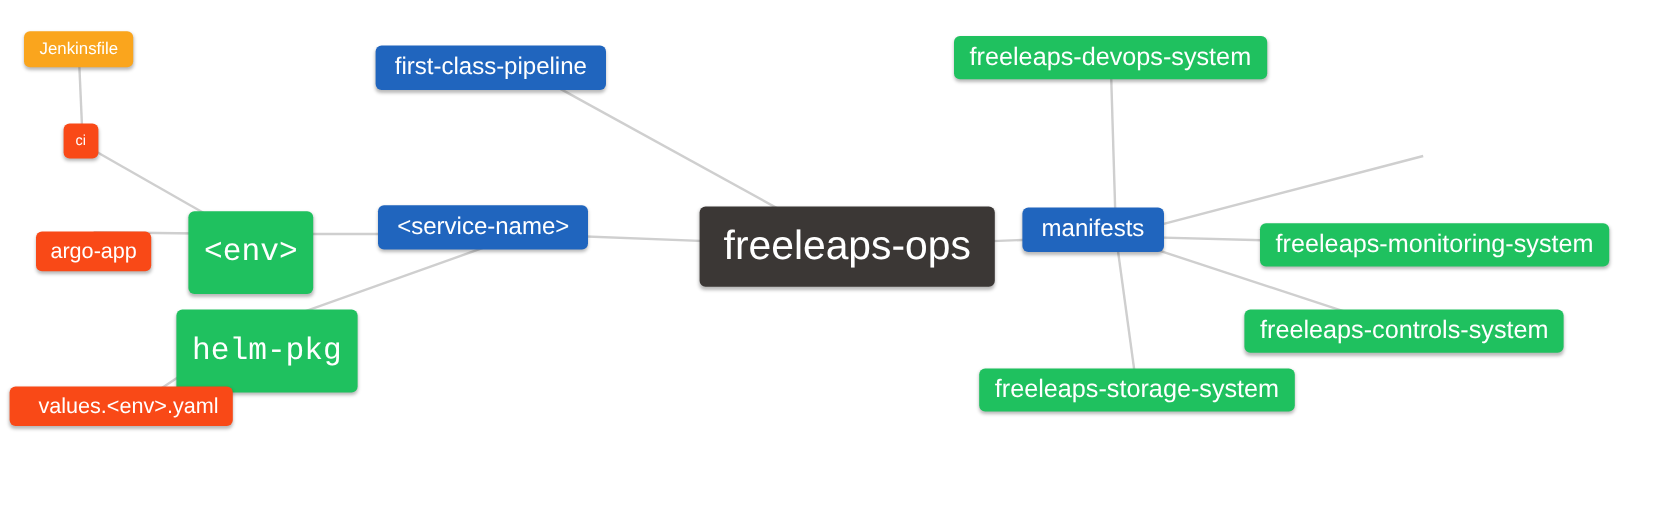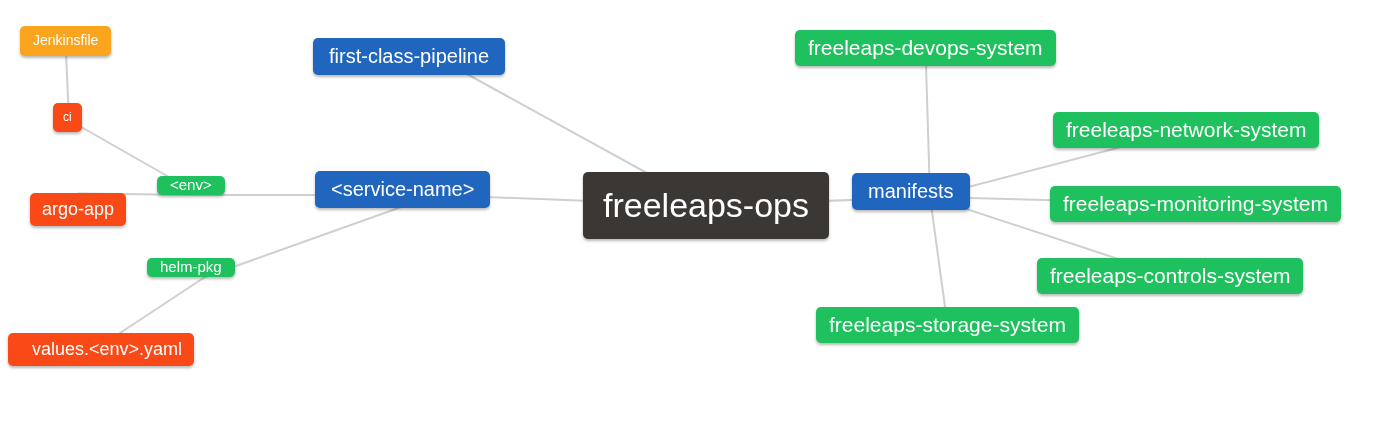--- a/index.html
+++ b/index.html
@@ -36,31 +36,31 @@
   
   .c-blue   { background: var(--blue,   #2065BE); }
   .c-green  { background: var(--green,  #1FC15F); }
   .c-red    { background: var(--red,    #F94917); }
   .c-orange { background: var(--orange, #FAA51D); }
   .c-dark   { background: var(--dark,   #3B3735); }
   
   .s-xs  { font-size: 14px; padding: 6px 13px; }
   .s-ci  { font-size: 12px; padding: 7px 10px; }
   .s-sm  { font-size: 18px; padding: 5px 12px; }
-  .s-md  { font-size: 15px; padding: 0 13px; }
+  .s-md  { font-size: 26px; padding: 18px 13px; font-family: Liberation Mono, monospace; }
   .s-sys { font-size: 21px; padding: 5px 13px; }
   .s-lg  { font-size: 20px; padding: 6px 16px; }
   .s-xl  { font-size: 34px; padding: 12px 20px; }
   
   .n-jenkinsfile          { left: 20px;   top: 26px;  }
   .n-ci                   { left: 53px;   top: 103px; }
   .n-argo-app             { left: 30px;   top: 177px; margin-top: 16px; }
   .n-env                  { left: 157px;  top: 176px; }
   .n-helm-pkg             { left: 147px;  top: 258px; }
-  .n-values-env-yaml      { left: 8px;    top: 333px; padding-left: 24px; }
+  .n-values-env-yaml      { left: 8px;    top: 322px; padding-left: 24px; }
   .n-first-class-pipeline { left: 313px;  top: 38px;  }
   .n-service-name         { left: 315px;  top: 171px; }
   .n-freeleaps-ops        { left: 583px;  top: 172px; }
   .n-manifests            { left: 852px;  top: 173px; }
   .n-devops-system        { left: 795px;  top: 30px;  }
   .n-network-system       { left: 1053px; top: 112px; }
   .n-monitoring-system    { left: 1050px; top: 186px; }
   .n-controls-system      { left: 1037px; top: 258px; }
   .n-storage-system       { left: 816px;  top: 307px; }
 </style>
@@ -101,21 +101,20 @@
   <div class="node n-first-class-pipeline c-blue s-lg">first-class-pipeline</div>
 
   <div class="node n-service-name c-blue s-lg">&lt;service-name&gt;</div>
 
   <div class="node n-freeleaps-ops c-dark s-xl">freeleaps-ops</div>
 
   <div class="node n-manifests c-blue s-lg">manifests</div>
 
   <div class="node n-devops-system c-green s-sys">freeleaps-devops-system</div>
 
-  <div class="node n-network-system c-green s-sys">freeleaps-network-system</div>
 
   <div class="node n-controls-system c-green s-sys">freeleaps-controls-system</div>
 
   <div class="node n-monitoring-system c-green s-sys">freeleaps-monitoring-system</div>
 
   <div class="node n-storage-system c-green s-sys">freeleaps-storage-system</div>
 
 </div>
 
 </body></html>

